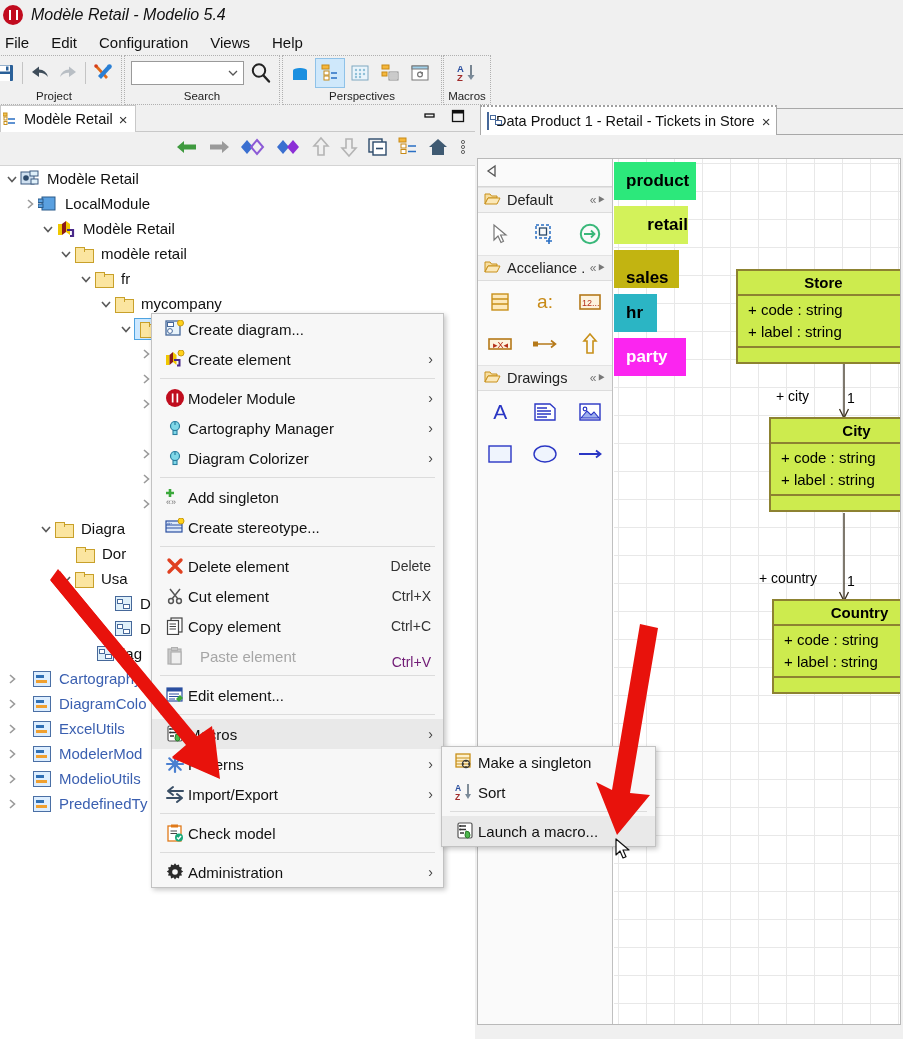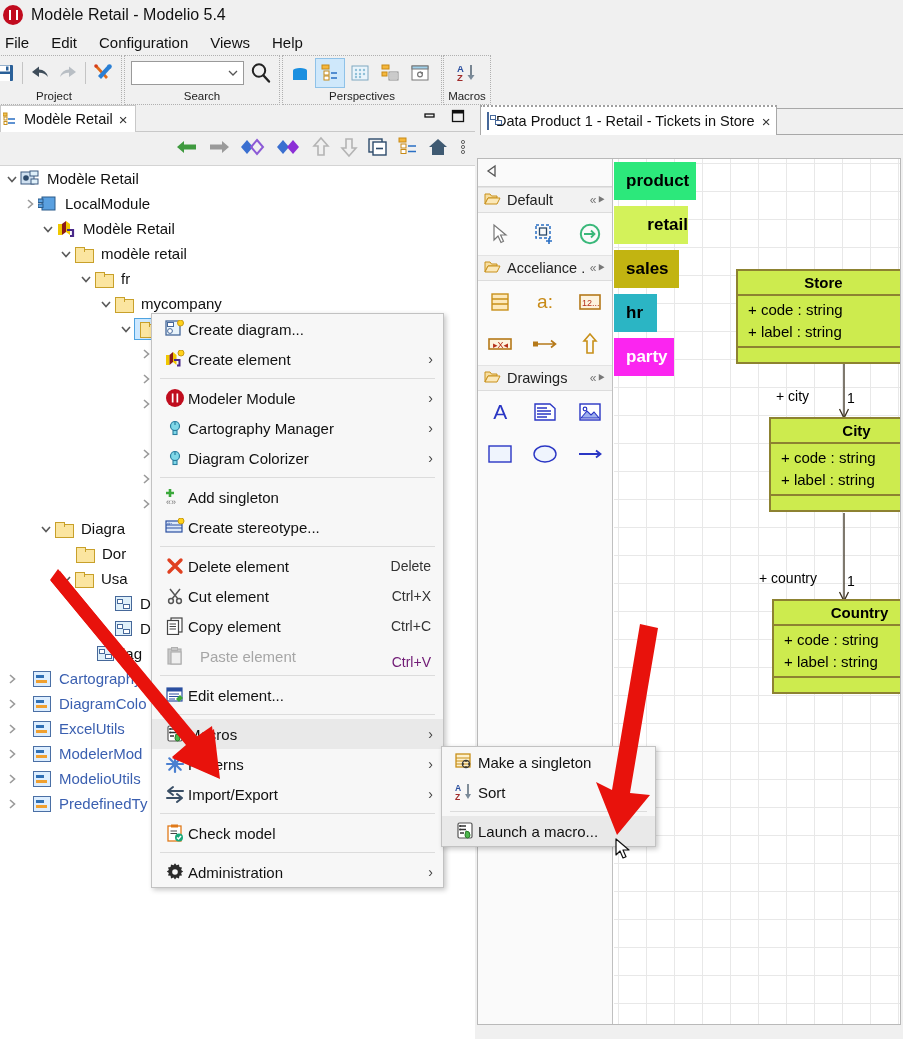--- a/index.html
+++ b/index.html
@@ -20,21 +20,21 @@
   }
   .titlebar .app-icon {
     width: 20px; height: 20px; margin-left: 3px; margin-right: 8px;
     border-radius: 50%; background: #c10b1e;
     display: flex; align-items: center; justify-content: center;
   }
   .titlebar .app-icon .inner {
     width: 9px; height: 10px; background: #c10b1e;
     border-left: 2px solid #fff; border-right: 2px solid #fff;
   }
-  .titlebar .title { font-size: 16px; color: #111; }
+  .titlebar .title { font-size: 16px; color: #111; font-style: italic; }
 
   
   .menubar {
     position: absolute; left: 0; top: 30px; width: 903px; height: 25px;
     display: flex; align-items: center; background: #f0f0f0;
   }
   .menubar .mi { font-size: 15px; color: #111; padding: 2px 11px; cursor: default; }
   .menubar .mi:first-child { margin-left: -6px; }
 
   
@@ -834,27 +834,27 @@
       </div>
 
       <div class="canvas">
 
         <div class="swatch" style="left:0; top:3px; width:82px; height:38px; background:#2ce87b;">
           <span>product</span>
         </div>
         <div class="swatch" style="left:0; top:47px; width:74px; height:38px; background:#d3f25a;justify-content:flex-end;">
           <span>retail</span>
         </div>
-        <div class="swatch" style="left:0; top:91px; width:65px; height:38px; background:#c2b411;">
+        <div class="swatch" style="left:0; top:91px; width:65px; height:38px; background:#c2b411;align-items:flex-end;">
           <span>sales</span>
         </div>
         <div class="swatch" style="left:0; top:135px; width:43px; height:38px; background:#2bb5c4;">
           <span>hr</span>
         </div>
-        <div class="swatch" style="left:0; top:179px; width:60px; height:38px; background:#fb25f0; color:#fff;">
+        <div class="swatch" style="left:0; top:179px; width:72px; height:38px; background:#fb25f0; color:#fff;">
           <span>party</span>
         </div>
 
         <svg style="position:absolute; left:0; top:0; width:290px; height:560px;">
           <path d="M230 169 V257" stroke="#3a3020" stroke-width="1.3" fill="none"></path>
           <path d="M225.5 250 L230 259 L234.5 250" stroke="#3a3020" stroke-width="1.3" fill="none"></path>
           <path d="M230 354 V440" stroke="#3a3020" stroke-width="1.3" fill="none"></path>
           <path d="M225.5 433 L230 442 L234.5 433" stroke="#3a3020" stroke-width="1.3" fill="none"></path>
         </svg>
 

